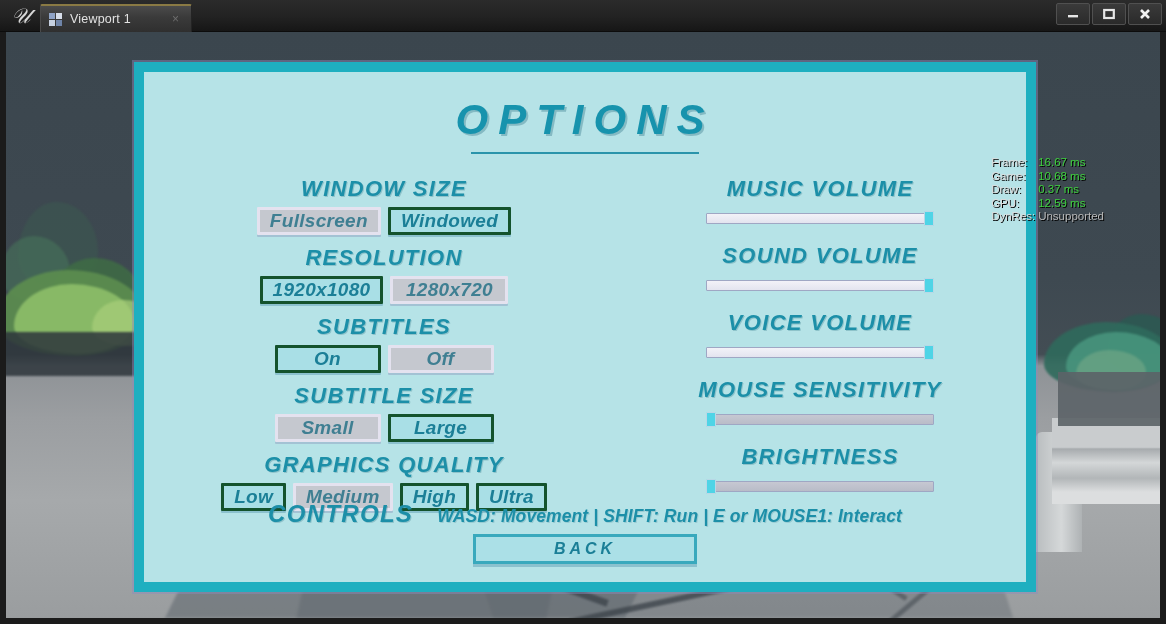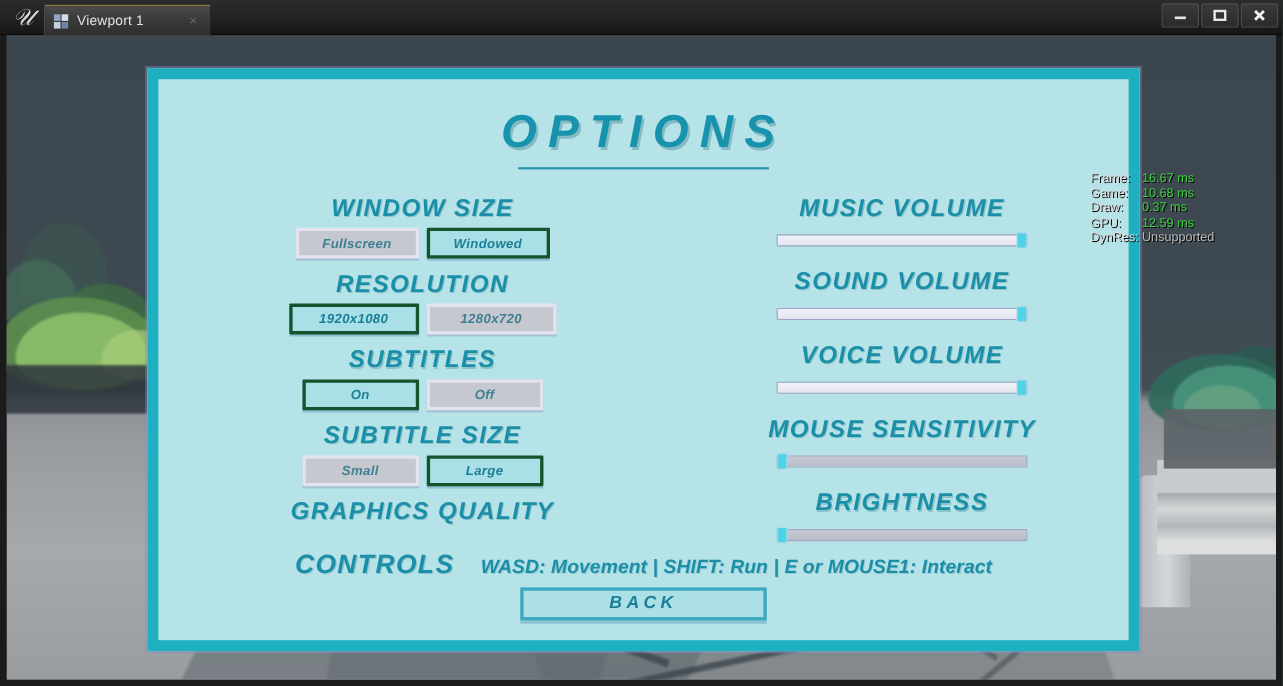--- a/index.html
+++ b/index.html
@@ -85,21 +85,21 @@
     border-radius: 2px;
     display: flex; align-items: center; justify-content: center;
   }
   .win-btn svg { display: block; }
 
   
   #viewport {
     position: absolute; left: 6px; top: 32px;
     width: 1154px; height: 586px;
     overflow: hidden;
-    background: #404040;
+    background: #a21caf;
   }
   #scene {
     position: absolute; inset: 0;
     background:
       linear-gradient(180deg,
         #3b464e 0%,
         #3e4951 42%,
         #434d54 55%,
         #8e9296 57%,
         #9b9ea1 66%,
@@ -219,21 +219,21 @@
     display: flex; justify-content: center; align-items: center;
     gap: 7px;
     margin-top: 5px;
   }
 
   .opt-btn {
     height: 28px;
     padding: 0 10px;
     min-width: 60px;
     display: flex; align-items: center; justify-content: center;
-    font-size: 12px;
+    font-size: 19px;
     font-weight: bold;
     font-style: italic;
     letter-spacing: .3px;
     white-space: nowrap;
     border-radius: 1px;
   }
   
   .opt-btn.off {
     background: #c5c8cf;
     border: 3px solid #e4e2ef;
@@ -436,20 +436,26 @@
           <div class="opt-group">
             <div class="section-label">SUBTITLE SIZE</div>
             <div class="btn-row">
               <div class="opt-btn off w-small">Small</div>
               <div class="opt-btn on w-small">Large</div>
             </div>
           </div>
 
           <div class="opt-group">
             <div class="section-label">GRAPHICS QUALITY</div>
+            <div class="btn-row">
+              <div class="opt-btn on w-quad">Low</div>
+              <div class="opt-btn off w-quad">Medium</div>
+              <div class="opt-btn on w-quad">High</div>
+              <div class="opt-btn on w-quad">Ultra</div>
+            </div>
           </div>
 
         </div>
 
         <div id="col-right">
 
           <div class="slider-group">
             <div class="section-label">MUSIC VOLUME</div>
             <div class="slider-wrap">
               <div class="slider-track light"></div>

